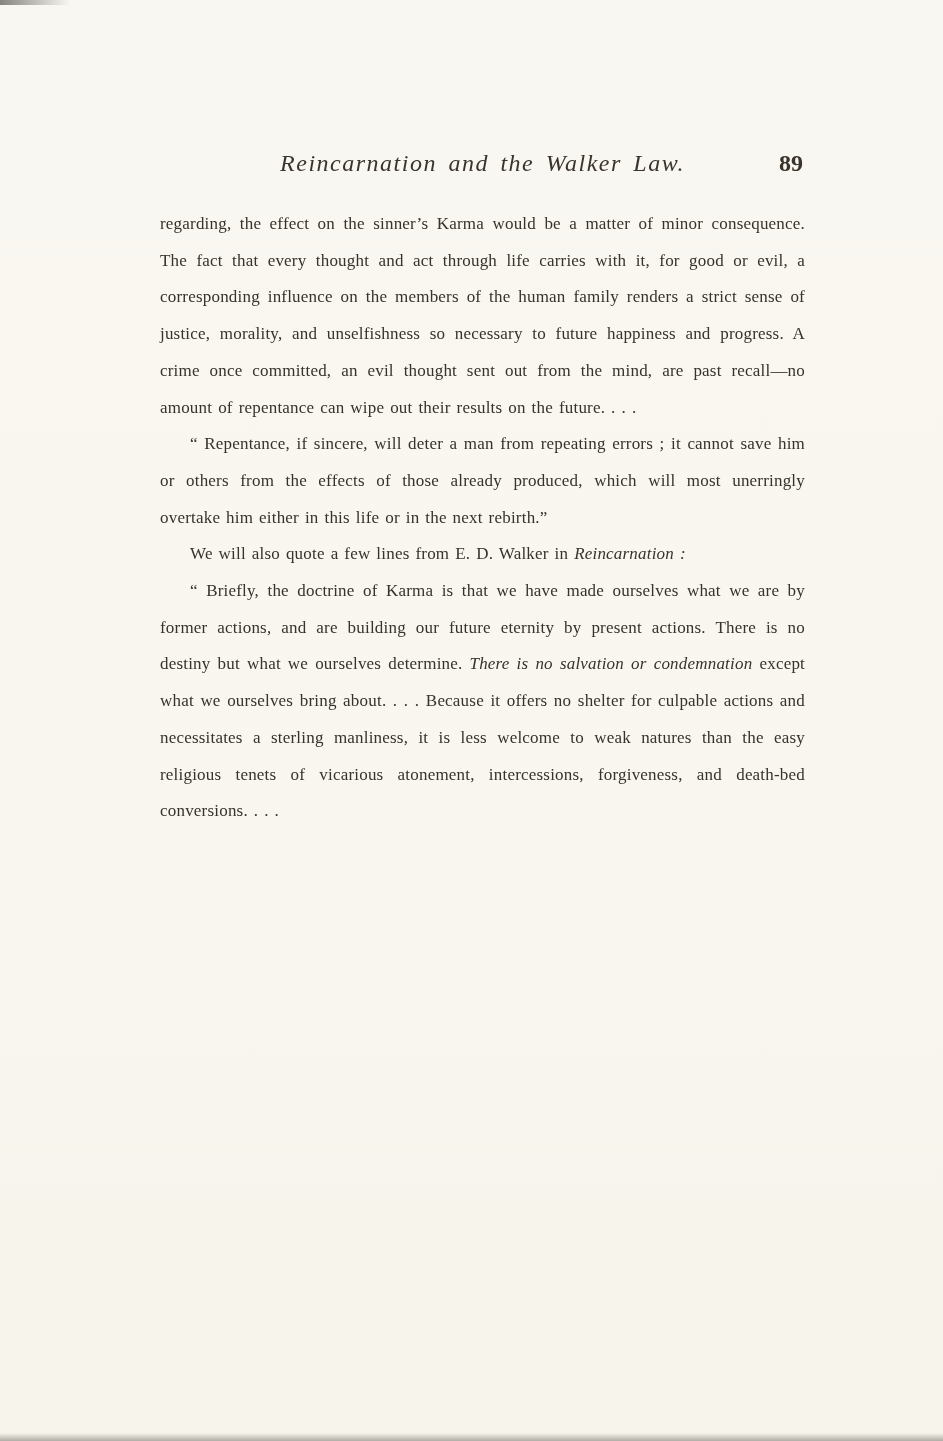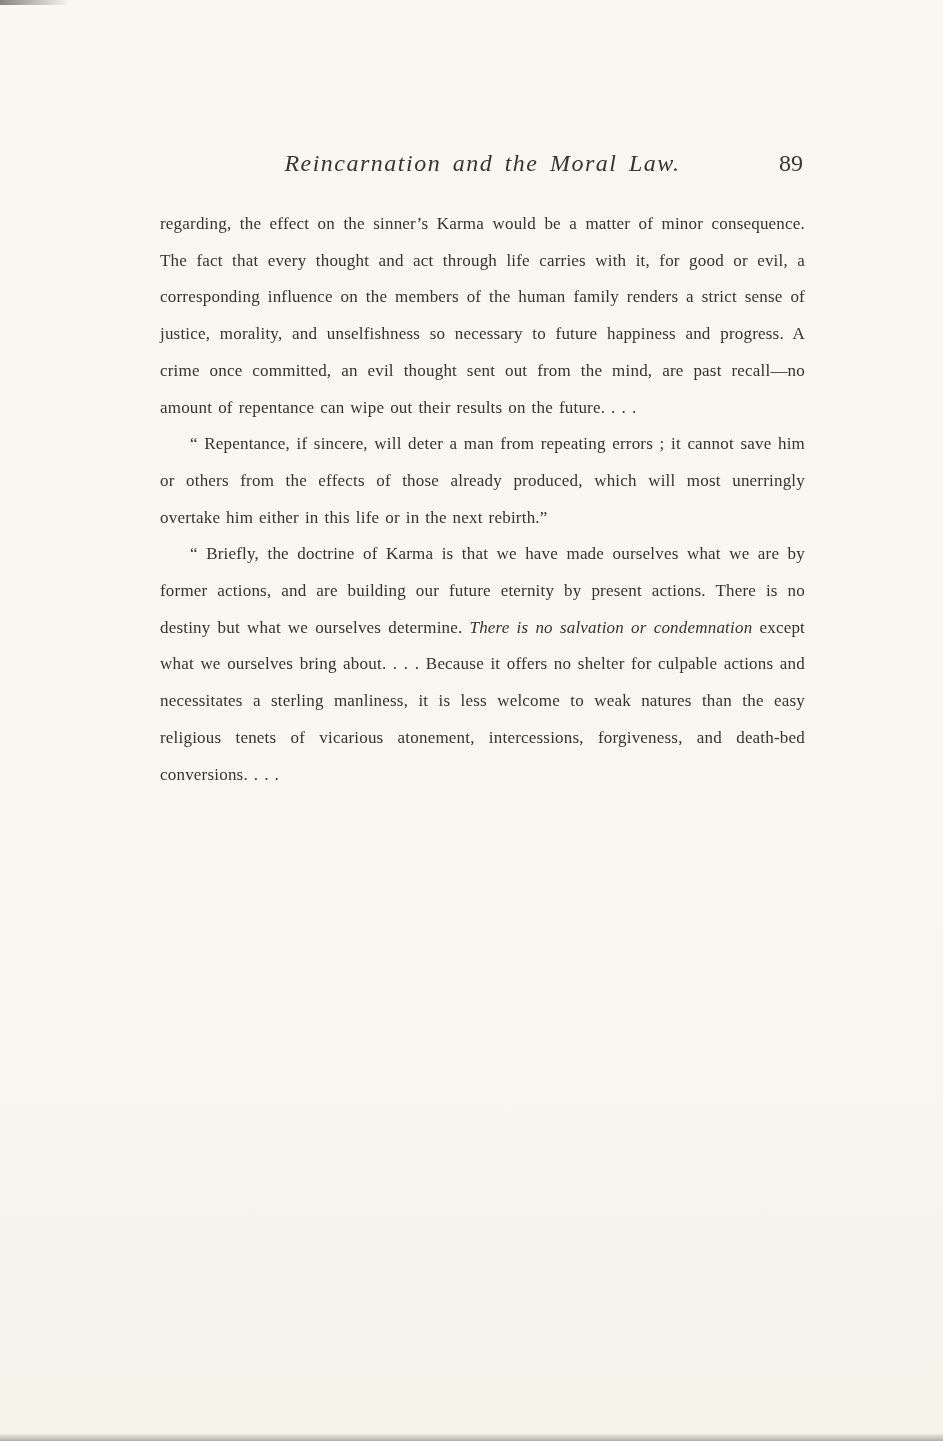--- a/index.html
+++ b/index.html
@@ -31,20 +31,21 @@
     letter-spacing: 1.5px;
     word-spacing: 4px;
     color: #3a342c;
   }
   .page-number {
     position: absolute;
     right: 2px;
     top: 0;
     font-size: 24px;
     color: #3a342c;
+    font-weight: bold;
   }
   .text-block {
     position: absolute;
     top: 206px;
     left: 160px;
     width: 645px;
     font-size: 17px;
     line-height: 36.7px;
     text-align: justify;
     letter-spacing: 0.2px;
@@ -76,30 +77,31 @@
     height: 5px;
     background: linear-gradient(to right, rgba(40,38,34,0.55), rgba(40,38,34,0));
   }
 </style>
 </head>
 <body>
 
 <div class="page">
 
   <div class="header">
-    <span class="running-title">Reincarnation and the Moral Law.</span>
+    <span class="running-title">Reincarnation and the Walker Law.</span>
     <span class="page-number">89</span>
   </div>
 
   <div class="text-block">
 
     <p class="para">regarding, the effect on the sinner’s Karma would be a matter of minor consequence.  The fact that every thought and act through life carries with it, for good or evil, a corresponding influence on the members of the human family renders a strict sense of justice, morality, and unselfishness so necessary to future happiness and progress.  A crime once committed, an evil thought sent out from the mind, are past recall—no amount of repentance can wipe out their results on the future.  .  .  .</p>
 
     <p class="para indent">“ Repentance, if sincere, will deter a man from repeating errors ; it cannot save him or others from the effects of those already produced, which will most unerringly overtake him either in this life or in the next rebirth.”</p>
 
+    <p class="para indent"><span>We will also quote a few lines from E. D. Walker in </span><span class="italic">Reincarnation :</span></p>
 
     <p class="para indent"><span>“ Briefly, the doctrine of Karma is that we have made ourselves what we are by former actions, and are building our future eternity by present actions. There is no destiny but what we ourselves determine.  </span><span class="italic">There is no salvation or condemnation</span><span> except what we ourselves bring about.  .  .  . Because it offers no shelter for culpable actions and necessitates a sterling manliness, it is less welcome to weak natures than the easy religious tenets of vicarious atonement, intercessions, forgiveness, and death-bed conversions.  .  .  .</span></p>
 
   </div>
 
   <div class="scan-speck-top"></div>
   <div class="scan-edge-bottom"></div>
 
 </div>
 

